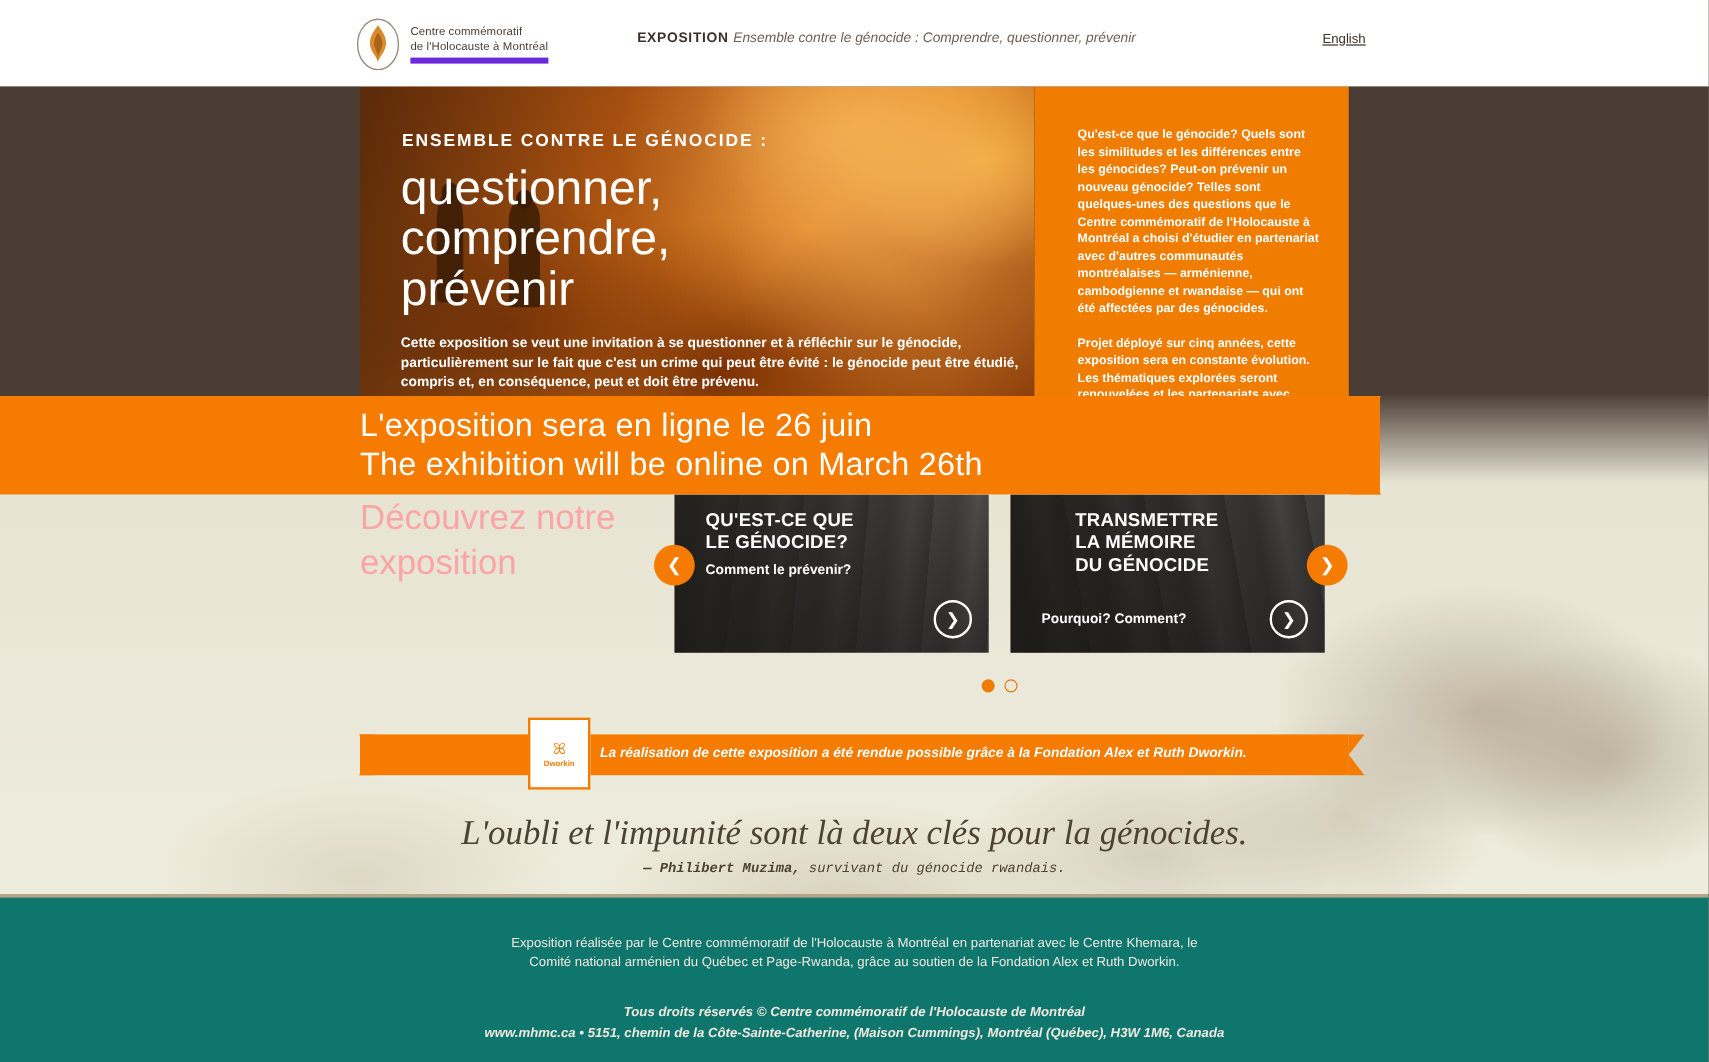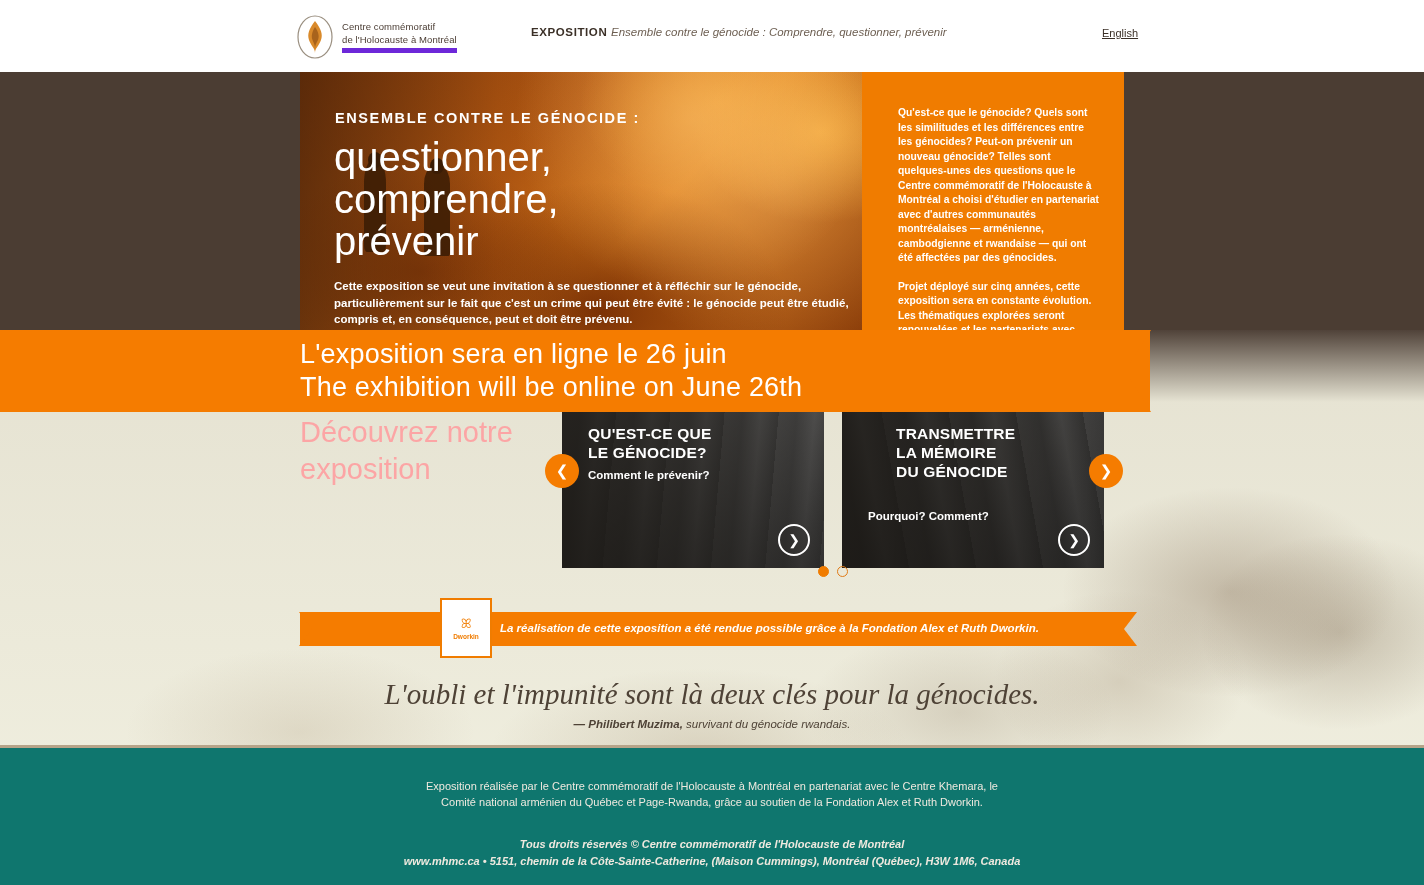--- a/index.html
+++ b/index.html
@@ -217,21 +217,21 @@
     width: 250px;
     font-size: 29px;
     line-height: 37px;
     color: #fca5a5;
     font-weight: normal;
   }
 
   .card {
     position: absolute;
     top: 412px;
-    width: 262px; height: 156px;
+    width: 262px; height: 132px;
     overflow: hidden;
     cursor: pointer;
   }
   .card-1 { left: 562px; }
   .card-2 { left: 842px; }
   .card .cardphoto {
     position: absolute; inset: 0;
     background:
       linear-gradient(180deg, rgba(60,55,48,.55), rgba(40,36,30,.75)),
       repeating-linear-gradient(95deg, #8b8377 0px, #6f685d 18px, #9a9285 36px, #5d574d 54px);
@@ -364,20 +364,21 @@
     color: #4e4236;
   }
   .quote-attr {
     position: absolute;
     left: 0; top: 718px;
     width: 1424px;
     text-align: center;
     font-size: 11.5px;
     font-style: italic;
     color: #4e4236;
+    font-family: Liberation Mono, monospace;
   }
   .quote-attr b { font-style: italic; }
 
   
   .footer {
     position: absolute;
     left: 0; top: 745px;
     width: 1424px; height: 140px;
     background: #0f766e;
     border-top: 3px solid #b6a489;
@@ -448,21 +449,21 @@
 
   <div class="side-panel">
     <p>Qu'est-ce que le génocide? Quels sont les similitudes et les différences entre les génocides? Peut-on prévenir un nouveau génocide? Telles sont quelques-unes des questions que le Centre commémoratif de l'Holocauste à Montréal a choisi d'étudier en partenariat avec d'autres communautés montréalaises — arménienne, cambodgienne et rwandaise — qui ont été affectées par des génocides.</p>
     <p>Projet déployé sur cinq années, cette exposition sera en constante évolution. Les thématiques explorées seront renouvelées et les partenariats avec d'autres communautés étendus.</p>
   </div>
 
   <div class="banner">
     <div class="notch"></div>
     <div class="banner-inner">
       <div class="banner-line">L'exposition sera en ligne le 26 juin</div>
-      <div class="banner-line">The exhibition will be online on June 26th</div>
+      <div class="banner-line">The exhibition will be online on March 26th</div>
     </div>
   </div>
 
   <div class="discover-title">Découvrez notre exposition</div>
 
   <div class="arrow-btn arrow-prev">
     <span>❮</span>
   </div>
   <div class="arrow-btn arrow-next">
     <span>❯</span>

